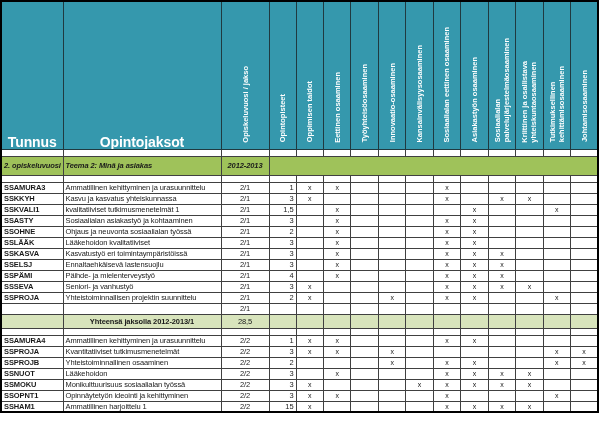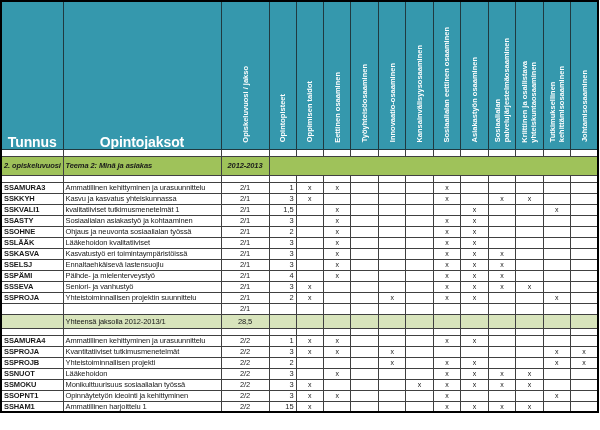--- a/index.html
+++ b/index.html
@@ -48,21 +48,21 @@
     background:var(--section-bg,#9fc25a);
     font-weight:bold;
     font-style:italic;
   }
   tr.section td.merged{border-left:none;}
   tr.total td{background:var(--total-bg,#d8e4bc);}
   td.code{font-weight:bold;}
   td.period{text-align:center;}
   td.credits{text-align:right;}
   td.mark{text-align:center;font-size:7px;padding:0;}
-  td.total-label{text-align:left;font-weight:normal;}
+  td.total-label{text-align:center;font-weight:bold;}
 </style>
 </head>
 <body style="--head-bg: #3598ad; --head-text: #ffffff; --section-bg: #9fc25a; --total-bg: #d8e4bc; --grid: #404040; --outer: #000000; --body-text: #1a1a1a;">
 
 <table>
   <colgroup>
     <col style="width:62px">
       <col style="width:158px">
       <col style="width:48px">
       <col style="width:27px">
@@ -408,21 +408,21 @@
         <td class="mark"></td>
         <td class="mark"></td>
         <td class="mark"></td>
         <td class="mark"></td>
         <td class="mark"></td>
         <td class="mark">x</td>
         <td class="mark">x</td>
       </tr>
       <tr class="course">
         <td class="code">SSPROJB</td>
-        <td>Yhteistoiminnallisen projekti</td>
+        <td>Yhteistoiminnallinen osaaminen</td>
         <td class="period">2/2</td>
         <td class="credits">2</td>
         <td class="mark"></td>
         <td class="mark"></td>
         <td class="mark"></td>
         <td class="mark">x</td>
         <td class="mark"></td>
         <td class="mark">x</td>
         <td class="mark">x</td>
         <td class="mark"></td>

